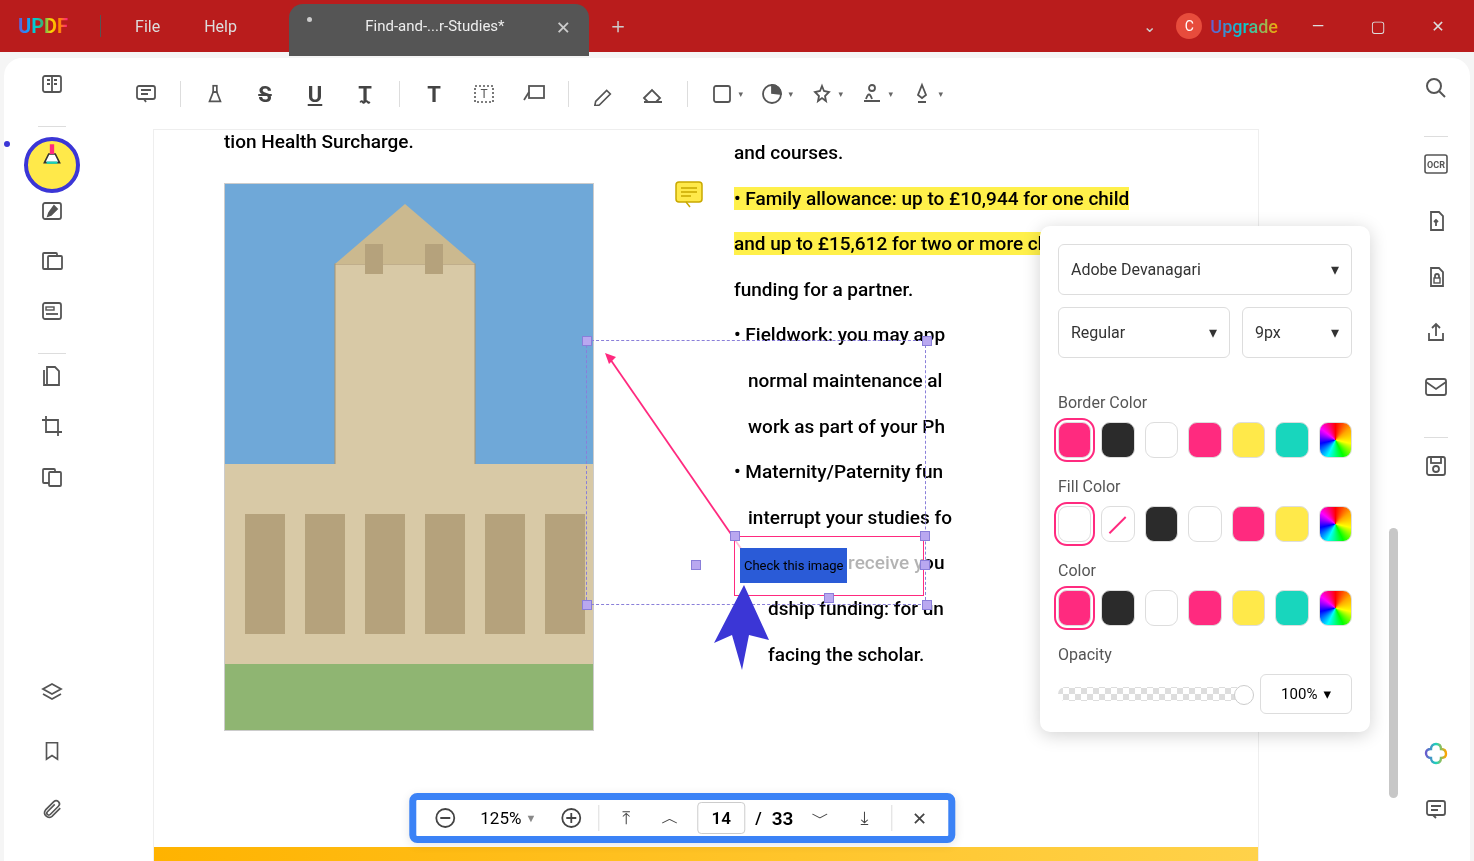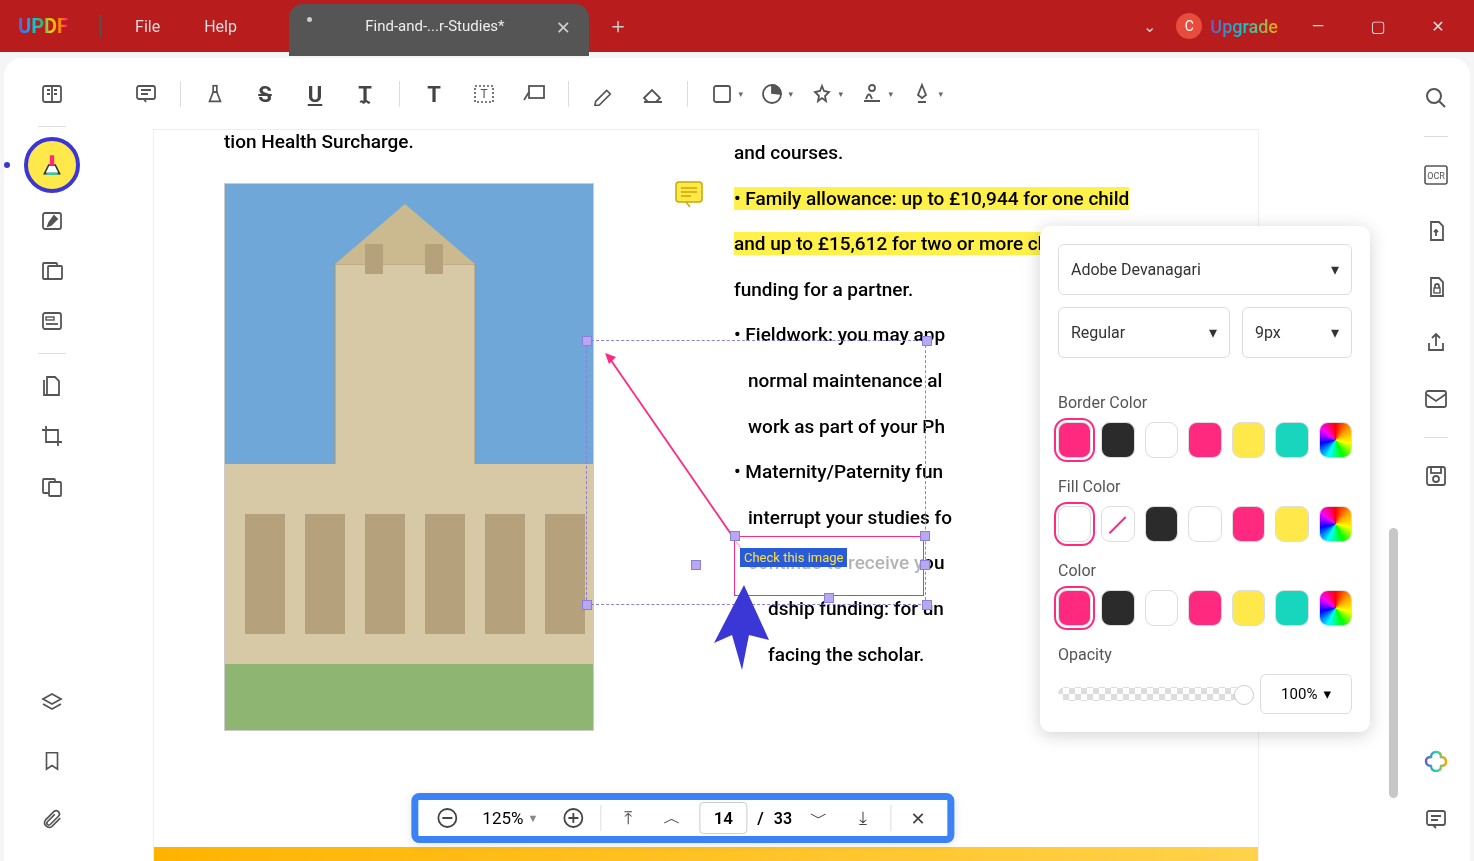--- a/index.html
+++ b/index.html
@@ -21,21 +21,21 @@
 .titlebar-right { margin-left: auto; display: flex; align-items: center; gap: 20px; padding-right: 16px; }
 .chevron { font-size: 16px; color: #ccc; }
 .upgrade { display: flex; align-items: center; gap: 8px; font-size: 18px; }
 .upgrade .avatar { width: 26px; height: 26px; border-radius: 50%; background: #e74c3c; color: #fff; font-size: 14px; display: flex; align-items: center; justify-content: center; }
 .upgrade .txt { background: linear-gradient(90deg,#6a5acd,#00ced1,#ffa500); -webkit-background-clip: text; -webkit-text-fill-color: transparent; font-weight: 500; }
 .win-btn { width: 40px; height: 32px; display: flex; align-items: center; justify-content: center; color: #ddd; cursor: pointer; }
 
 
 .workspace { position: absolute; top: 52px; left: 0; right: 0; bottom: 0; background: #fff; border-radius: 18px 18px 0 0; margin: 6px 4px 0 4px; overflow: hidden; }
 .left-sidebar { position: absolute; top: 0; left: 0; width: 96px; height: 100%; border-right: none; display: flex; flex-direction: column; align-items: center; padding-top: 14px; gap: 6px; }
-.side-btn { width: 44px; height: 44px; border-radius: 8px; display: flex; align-items: center; justify-content: center; cursor: pointer; color: #0f172a; }
+.side-btn { width: 44px; height: 44px; border-radius: 8px; display: flex; justify-content: center; cursor: pointer; color: #0f172a; font-weight: bold; }
 .side-btn.active { background: #ffe94a; border: 4px solid #3b36d6; border-radius: 50%; width: 56px; height: 56px; position: relative; }
 .side-btn.active::before { content:""; position:absolute; left: -24px; width:6px; height:6px; background:#3b36d6; border-radius:50%; }
 .side-sep { width: 28px; height: 1px; background: #ddd; margin: 4px 0; }
 .left-bottom { margin-top: auto; padding-bottom: 20px; display: flex; flex-direction: column; gap: 14px; align-items: center; }
 
 .right-sidebar { position: absolute; top: 0; right: 0; width: 68px; height: 100%; display: flex; flex-direction: column; align-items: center; padding-top: 18px; gap: 12px; }
 .right-sidebar .side-sep { width: 24px; }
 .right-bottom { margin-top: auto; padding-bottom: 20px; display: flex; flex-direction: column; gap: 14px; align-items: center; }
 .scrollthumb { position: absolute; right: 72px; top: 470px; width: 9px; height: 270px; background: #c7c7c7; border-radius: 6px; }
 
@@ -50,21 +50,21 @@
 .doc .col-left { position: absolute; left: 70px; top: 0; width: 440px; }
 .doc .col-right { position: absolute; left: 580px; top: 0; width: 450px; font-size: 19px; line-height: 2.4; font-weight: 500; }
 .doc p { margin: 0; }
 .hl { background: #fff04a; }
 .img-box { width: 370px; height: 548px; margin-top: 30px; background: linear-gradient(180deg,#7bb3e0 0%, #5a9bd4 25%, #c9b28e 45%, #d4c4a8 100%); position: relative; border: 1px solid #ccc; overflow: hidden; }
 .img-note { position: absolute; left: 450px; top: 50px; width: 30px; height: 28px; }
 
 
 .callout-bbox { position: absolute; left: 432px; top: 210px; width: 340px; height: 265px; border: 1.5px dashed #8a7fd9; }
 .callout-box { position: absolute; left: 580px; top: 406px; width: 190px; height: 60px; border: 1.5px solid #ff2a7f; background: rgba(255,255,255,0.7); }
-.callout-text { position: absolute; left: 586px; top: 418px; background: #2a5bd7; color: #fde047; font-size: 13px; padding: 2px 4px; }
+.callout-text { position: absolute; left: 586px; top: 418px; background: #2a5bd7; color: #000000; font-size: 13px; padding: 10px 4px; }
 .callout-line { position: absolute; left: 448px; top: 220px; width: 290px; height: 250px; pointer-events: none; }
 .handle { position: absolute; width: 10px; height: 10px; background: #b9a8f0; border: 1px solid #8a7fd9; }
 .cursor-arrow { position: absolute; left: 560px; top: 455px; width: 60px; height: 85px; }
 
 
 .props { position: absolute; top: 168px; right: 100px; width: 330px; background: #fff; border-radius: 10px; box-shadow: 0 3px 18px rgba(0,0,0,0.18); padding: 18px; z-index: 50; }
 .props .sel { width: 100%; height: 51px; border: 1px solid #ddd; border-radius: 6px; padding: 0 12px; display: flex; align-items: center; justify-content: space-between; font-size: 16px; cursor: pointer; margin-bottom: 12px; color: #333; }
 .props .row { display: flex; gap: 12px; margin-bottom: 16px; }
 .props .sel.half { flex: 1; margin-bottom: 16px; }
 .props .sel.small { width: 110px; margin-bottom: 0; }
@@ -79,21 +79,21 @@
 .opacity-track { flex:1; height: 14px; background: repeating-conic-gradient(#ddd 0% 25%, #fff 0% 50%) 50% / 12px 12px; border-radius: 8px; position: relative; }
 .opacity-track::after { content:""; position:absolute; right:-6px; top:-2px; width:18px; height:18px; background:#fff; border:1px solid #ccc; border-radius:50%; }
 .opacity-val { width: 92px; height: 40px; border:1px solid #ddd; border-radius:6px; display:flex; align-items:center; justify-content:center; gap:6px; font-size:15px; }
 
 
 .bottom-nav { position: absolute; bottom: 18px; left: 50%; transform: translateX(-60%); height: 50px; background: #fff; border: 7px solid #3b82f6; border-radius: 8px; box-shadow: 0 2px 10px rgba(0,0,0,0.1); display: flex; align-items: center; padding: 0 12px; gap: 10px; z-index: 40; }
 .nav-btn { width: 34px; height: 34px; display: flex; align-items: center; justify-content: center; cursor: pointer; color: #444; font-size: 18px; }
 .nav-sep { width: 1px; height: 26px; background: #ddd; }
 .zoom-display { display: flex; align-items: center; gap: 4px; font-size: 17px; min-width: 72px; justify-content:center; }
 .page-input { width: 48px; height: 32px; border:1px solid #ccc; border-radius:4px; text-align:center; font-size:17px; font-weight:600; }
-.page-total { font-size: 16px; font-weight: 600; }
+.page-total { font-size: 19px; font-weight: 600; }
 
 .orange-bar { position: absolute; bottom: 0; left: 0; right: 0; height: 14px; background: linear-gradient(90deg,#ffb300,#ffd24a); }
 
 svg { display: block; }
 </style>
 </head>
 <body>
 
 <div class="titlebar">
   <span class="logo">UPDF</span>

